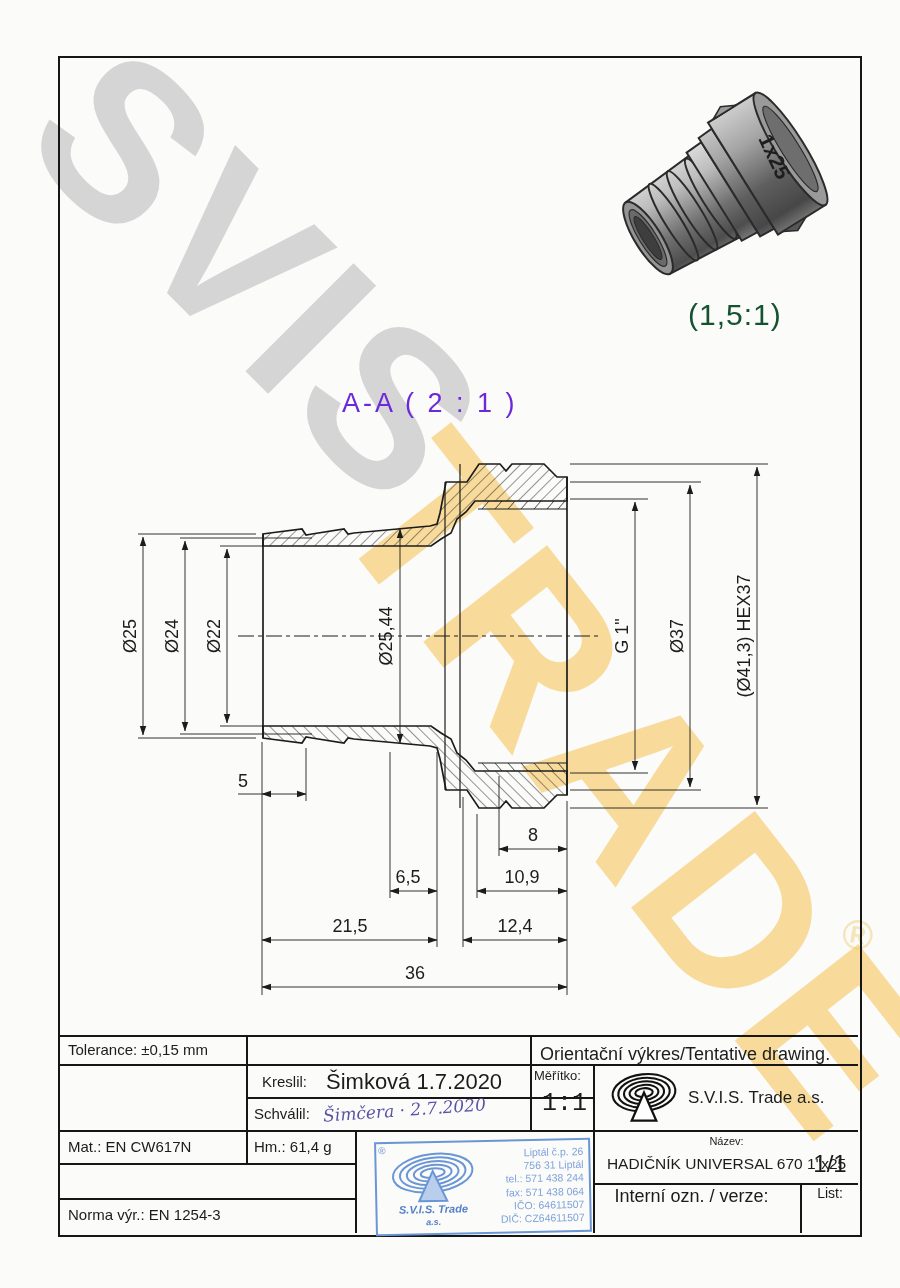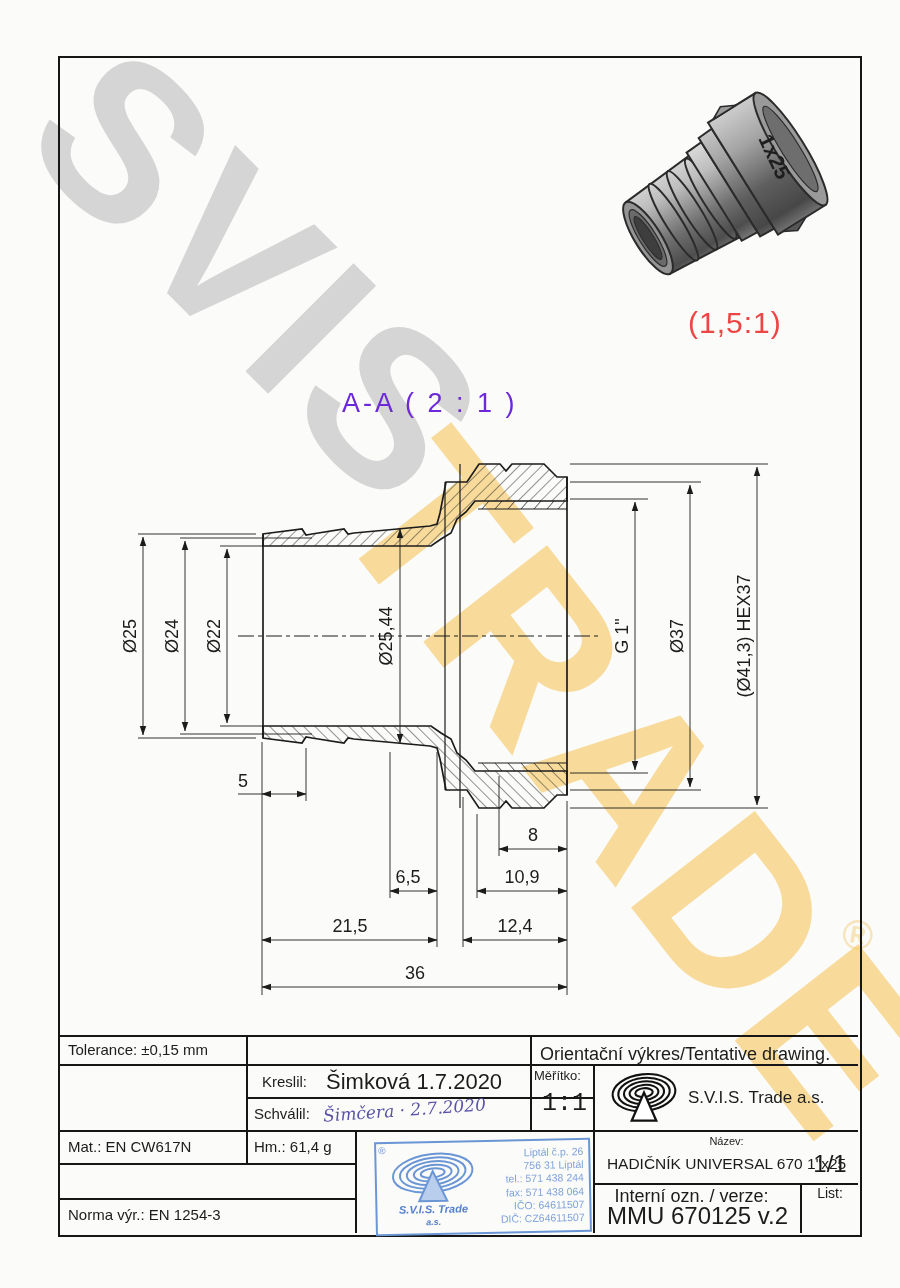--- a/index.html
+++ b/index.html
@@ -33,21 +33,21 @@
     border:2px solid #161616;
   }
   .tbline{position:absolute;background:#161616;}
   .cell-text{position:absolute;white-space:nowrap;}
   .lbl{font-size:14px;}
   .val{font-size:17px;}
   .big{font-size:25px;}
   .center{text-align:center;}
   
   .view-label{font-size:27px;letter-spacing:3px;color:#6d28d9;}
-  .scale-label{font-size:30px;letter-spacing:1px;color:#ef4444;margin-top:8px;}
+  .scale-label{font-size:30px;letter-spacing:1px;color:#14532d;}
   
   .signature{
     font-family:"DejaVu Serif", serif;font-style:italic;
     font-size:17px;color:#5a54a6;transform:rotate(-4deg);
   }
   
   .stamp{
     left:317px;top:1084px;width:212px;height:90px;
     border:2px solid #6b96d6;transform:rotate(-1.2deg);
     color:#7fa3dc;
@@ -265,21 +265,20 @@
   <div class="cell-text" style="left:630px;top:1032px;font-size:17px;">S.V.I.S. Trade a.s.</div>
 
   <div class="cell-text" style="left:10px;top:1082px;font-size:15px;">Mat.: EN CW617N</div>
   <div class="cell-text" style="left:196px;top:1082px;font-size:15px;">Hm.: 61,4 g</div>
   <div class="cell-text" style="left:10px;top:1150px;font-size:15px;">Norma výr.: EN 1254-3</div>
 
   <div class="cell-text center" style="left:537px;top:1079px;width:263px;font-size:11px;">Název:</div>
   <div class="cell-text center" style="left:537px;top:1099px;width:263px;font-size:15.5px;">HADIČNÍK UNIVERSAL 670 1"x25</div>
 
   <div class="cell-text center" style="left:537px;top:1130px;width:193px;font-size:18px;">Interní ozn. / verze:</div>
-  <div class="cell-text center" style="left:537px;top:1146px;width:205px;font-size:24px;">MMU 670125 v.2</div>
   <div class="cell-text center" style="left:744px;top:1129px;width:56px;font-size:14px;">List:</div>
   <div class="cell-text center" style="left:744px;top:1094px;width:56px;font-size:24px;">1/1</div>
 
   <div class="abs stamp">
     <div class="sreg">®</div>
     <svg style="position:absolute;left:12px;top:6px;" width="88" height="54" viewBox="0 0 88 54">
       <g transform="rotate(-6 44 24)" fill="none" stroke="#6b96d6" stroke-width="2">
         <ellipse cx="44" cy="24" rx="40" ry="19"></ellipse>
           <ellipse cx="44" cy="24" rx="33" ry="15.2"></ellipse>
         <ellipse cx="44" cy="24" rx="26" ry="11.6"></ellipse>

